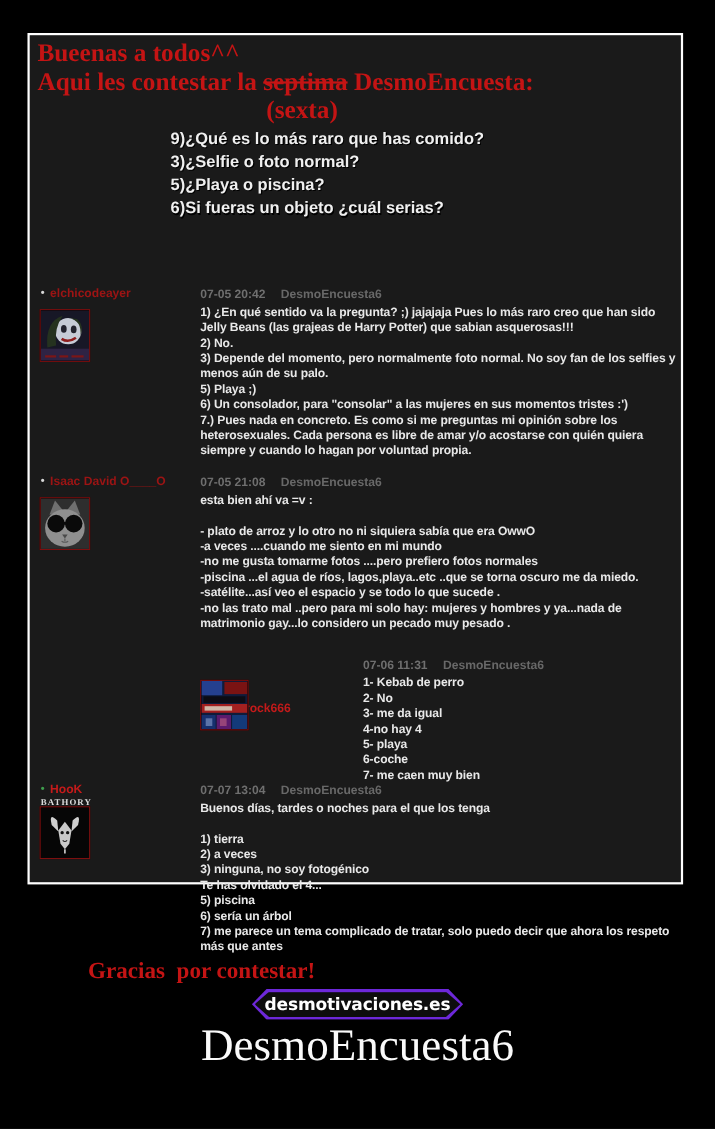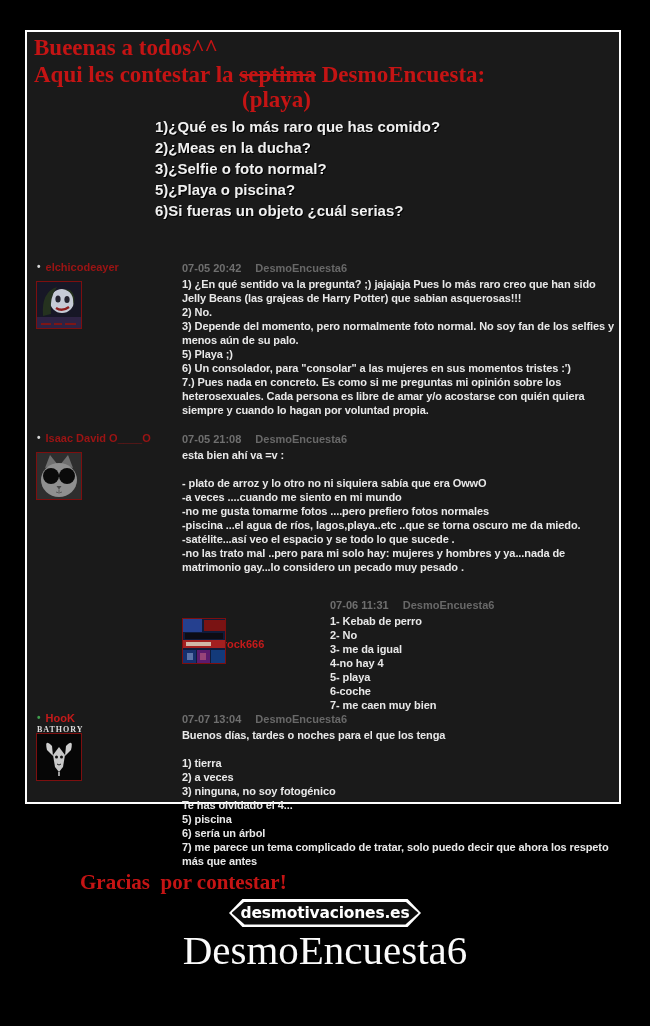--- a/index.html
+++ b/index.html
@@ -65,21 +65,21 @@
   .gracias{
     position:absolute;left:53px;top:838px;
     color:#c41414;font-family:"Liberation Serif","DejaVu Serif",serif;
     font-weight:bold;font-size:21px;white-space:pre;
   }
   .banner{
     position:absolute;left:50%;top:899px;transform:translateX(-50%);
     width:192px;height:28px;z-index:5;
   }
   .banner-outer{
-    width:100%;height:100%;background:#ffffff;
+    width:100%;height:100%;background:#6d28d9;
     clip-path:polygon(0 50%,7% 0,93% 0,100% 50%,93% 100%,7% 100%);
     display:flex;align-items:center;justify-content:center;
   }
   .banner-inner{
     width:187px;height:23px;background:#0d0d0d;
     clip-path:polygon(0 50%,7% 0,93% 0,100% 50%,93% 100%,7% 100%);
     display:flex;align-items:center;justify-content:center;
   }
   .banner-text{
     color:#fff;font-size:15.5px;font-weight:bold;letter-spacing:-0.2px;
@@ -92,26 +92,25 @@
   }
 </style>
 </head>
 <body>
 
 <div class="frame">
 
   <div class="titles">
     <div>Bueenas a todos^^</div>
     <div><span>Aqui les contestar la </span><span class="strike">septima</span><span> DesmoEncuesta:</span></div>
-    <div class="sexta">(playa)</div>
+    <div class="sexta">(sexta)</div>
   </div>
 
   <div class="questions">
-    <div>1)¿Qué es lo más raro que has comido?</div>
-    <div>2)¿Meas en la ducha?</div>
+    <div>9)¿Qué es lo más raro que has comido?</div>
     <div>3)¿Selfie o foto normal?</div>
     <div>5)¿Playa o piscina?</div>
     <div>6)Si fueras un objeto ¿cuál serias?</div>
   </div>
 
   <div class="comment c1">
     <div class="header-user" style="color: rgb(156, 20, 20);">
       <span class="bullet" style="color: rgb(216, 216, 216);">•</span><span>elchicodeayer</span>
     </div>
     <div class="meta">

